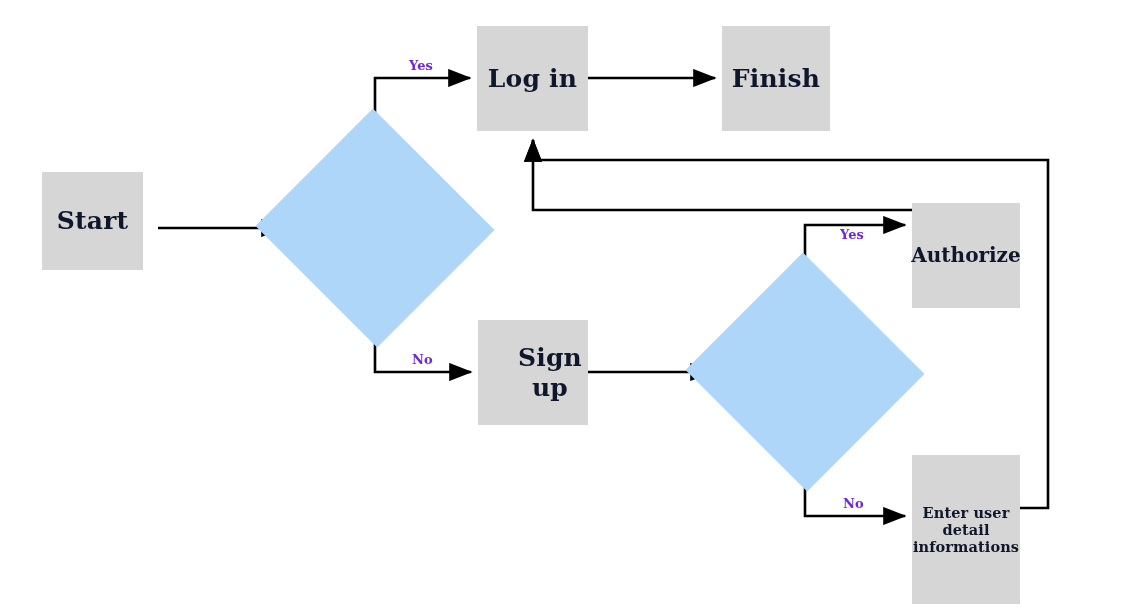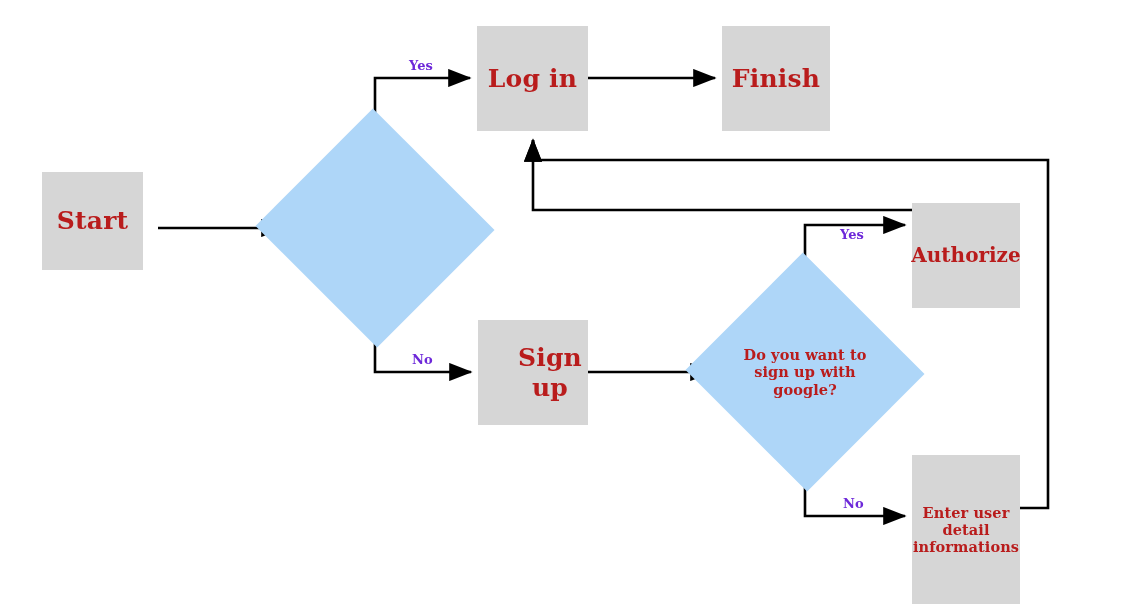--- a/index.html
+++ b/index.html
@@ -32,21 +32,21 @@
     justify-content: center;
     box-sizing: border-box;
   }
   .node-process {
     background: #d6d6d6;
   }
   .node-label {
     text-align: center;
     font-family: "DejaVu Serif", "Liberation Serif", serif;
     font-weight: bold;
-    color: #b91c1c;
+    color: #0f172a;
     line-height: 1.18;
     white-space: pre-line;
     position: relative;
     z-index: 3;
   }
   .label-lg { font-size: 25px; letter-spacing: 0.2px; }
   .label-md { font-size: 20px; }
   .label-sm { font-size: 14.5px; letter-spacing: 0.1px; }
   .node-decision {
     position: absolute;
@@ -120,23 +120,20 @@
   <div class="node node-process" style="left:722px; top:26px; width:108px; height:105px;">
     <span class="node-label label-lg">Finish</span>
   </div>
 
   <div class="node node-process" style="left:478px; top:320px; width:110px; height:105px;padding-left:34px;">
     <span class="node-label label-lg">Sign up</span>
   </div>
 
   <div class="node-decision" style="left:719px; top:289px; width:172px; height:166px;">
     <span class="diamond-shape"></span>
-    <span class="node-label label-sm">Do you want to
-sign up with
-google?</span>
   </div>
 
   <div class="node node-process" style="left:912px; top:172px; width:108px; height:105px;margin-top:31px;">
     <span class="node-label label-md">Authorize</span>
   </div>
 
   <div class="node node-process" style="left:912px; top:455px; width:108px; height:149px;">
     <span class="node-label label-sm">Enter user
 detail
 informations</span>

